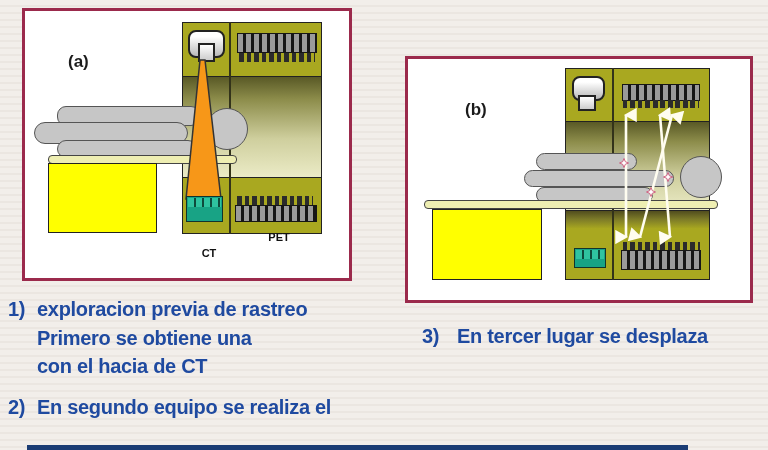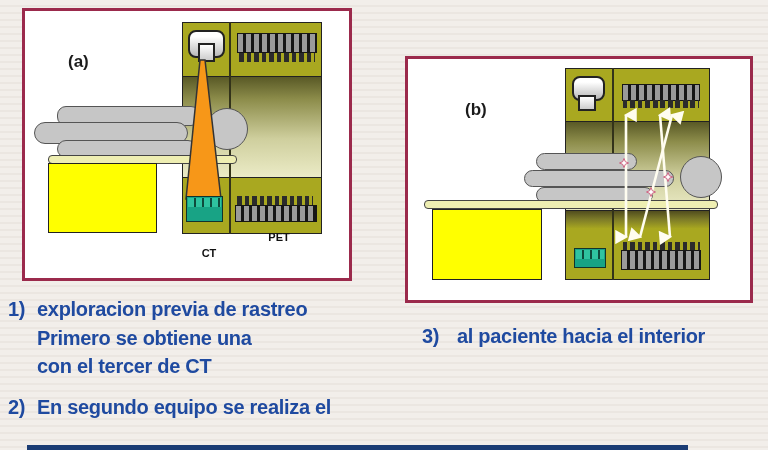--- a/index.html
+++ b/index.html
@@ -129,32 +129,32 @@
         <path d="M0,-4.5 L1.3,-1.3 L4.5,0 L1.3,1.3 L0,4.5 L-1.3,1.3 L-4.5,0 L-1.3,-1.3 Z" transform="translate(243,133)"></path>
       </g>
     </svg>
   </div>
 
   <div class="inst inst-1">
     <div class="num">1)</div>
     <div>
       <div>exploracion previa de rastreo</div>
       <div>Primero se obtiene una</div>
-      <div>con el tercer de CT</div>
+      <div>con el hacia de CT</div>
     </div>
   </div>
 
   <div class="inst inst-2">
     <div class="num">2)</div>
     <div>
       <div>En segundo equipo se realiza el</div>
     </div>
   </div>
 
   <div class="inst inst-3">
     <div class="num">3)</div>
     <div>
-      <div>al  paciente hacia el interior</div>
+      <div>En tercer lugar se desplaza</div>
     </div>
   </div>
 
   <div class="footer-bar"></div>
 </div>
 
 </body></html>

